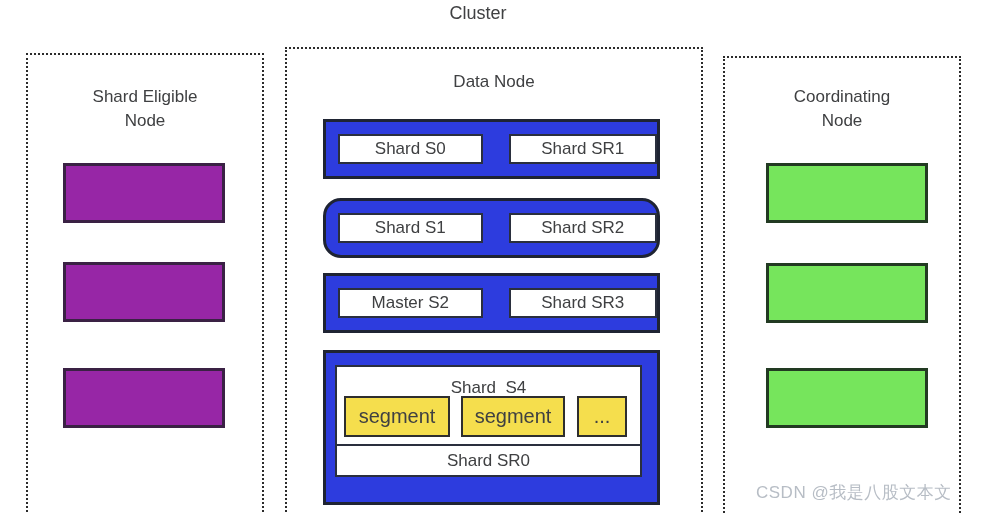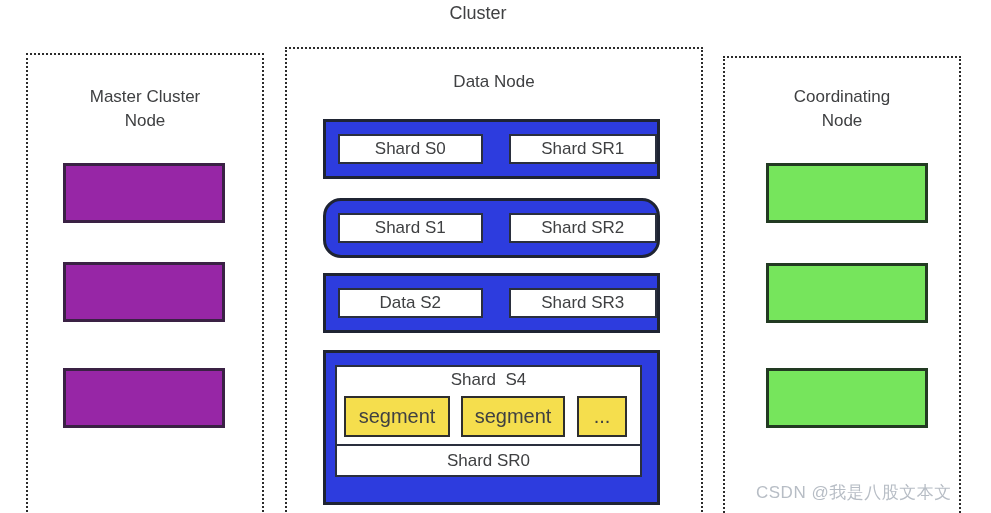--- a/index.html
+++ b/index.html
@@ -114,21 +114,21 @@
     top: 12px;
     width: 307px;
     height: 87px;
     box-sizing: border-box;
     background: #ffffff;
     border: 2px solid var(--white-box-border, #2a2f3e);
   }
   .s4-title {
     text-align: center;
     font-size: 17px;
-    padding-top: 3px;
+    padding-top: 11px;
     white-space: pre;
     color: var(--text, #3f4042);
   }
   .segment {
     position: absolute;
     top: 29px;
     height: 41px;
     box-sizing: border-box;
     background: var(--segment-yellow, #f5de4d);
     border: 2px solid var(--segment-border, #2e2e2e);
@@ -168,21 +168,21 @@
 </style>
 </head>
 <body>
 
 <div class="stage">
 
   <div class="cluster-title">Cluster</div>
 
   <section class="panel master">
     <div class="panel-title">
-      <div>Master Cluster</div>
+      <div>Shard Eligible</div>
       <div>Node</div>
     </div>
     <div class="node-rect purple r1"></div>
     <div class="node-rect purple r2"></div>
     <div class="node-rect purple r3"></div>
   </section>
 
   <section class="panel data">
     <div class="panel-title">Data Node</div>
 
@@ -190,21 +190,21 @@
       <div class="shard-box primary">Shard S0</div>
       <div class="shard-box replica">Shard SR1</div>
     </div>
 
     <div class="shard-bar bar2">
       <div class="shard-box primary">Shard S1</div>
       <div class="shard-box replica">Shard SR2</div>
     </div>
 
     <div class="shard-bar bar3">
-      <div class="shard-box primary">Data S2</div>
+      <div class="shard-box primary">Master S2</div>
       <div class="shard-box replica">Shard SR3</div>
     </div>
 
     <div class="big-shard">
       <div class="s4-box">
         <div class="s4-title">Shard  S4</div>
         <div class="segment seg1">segment</div>
         <div class="segment seg2">segment</div>
         <div class="segment seg3">...</div>
       </div>

